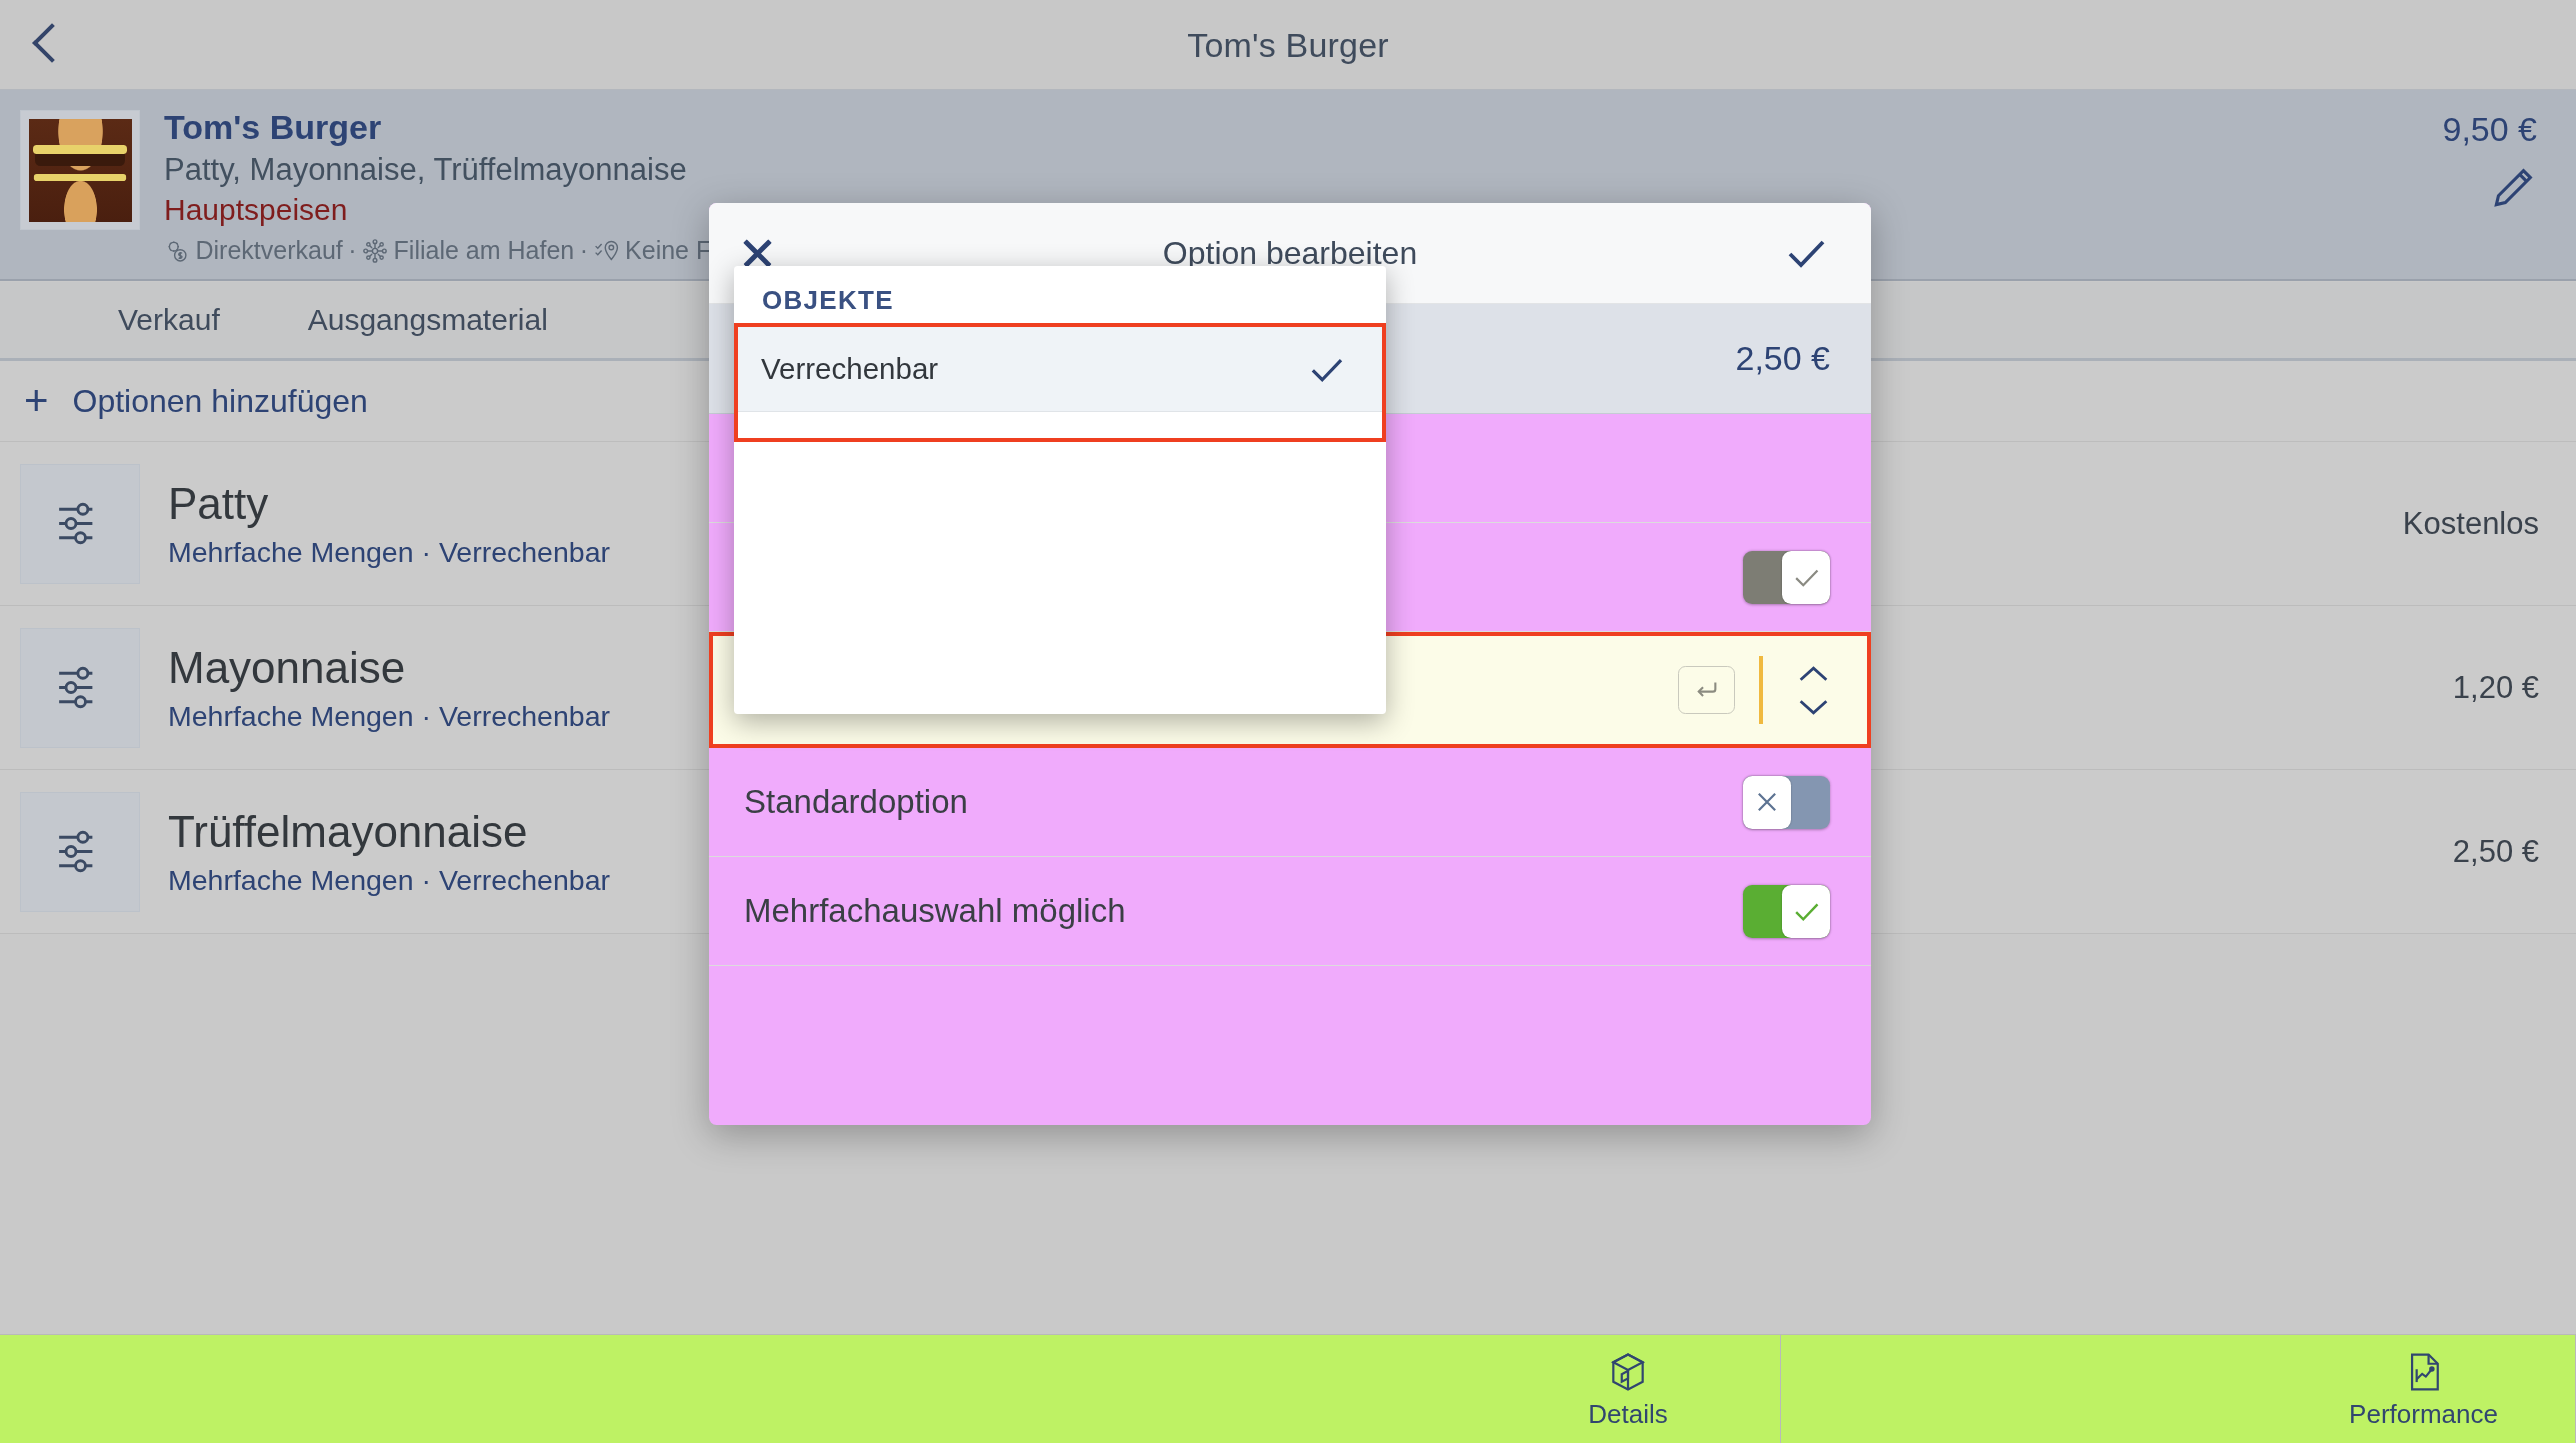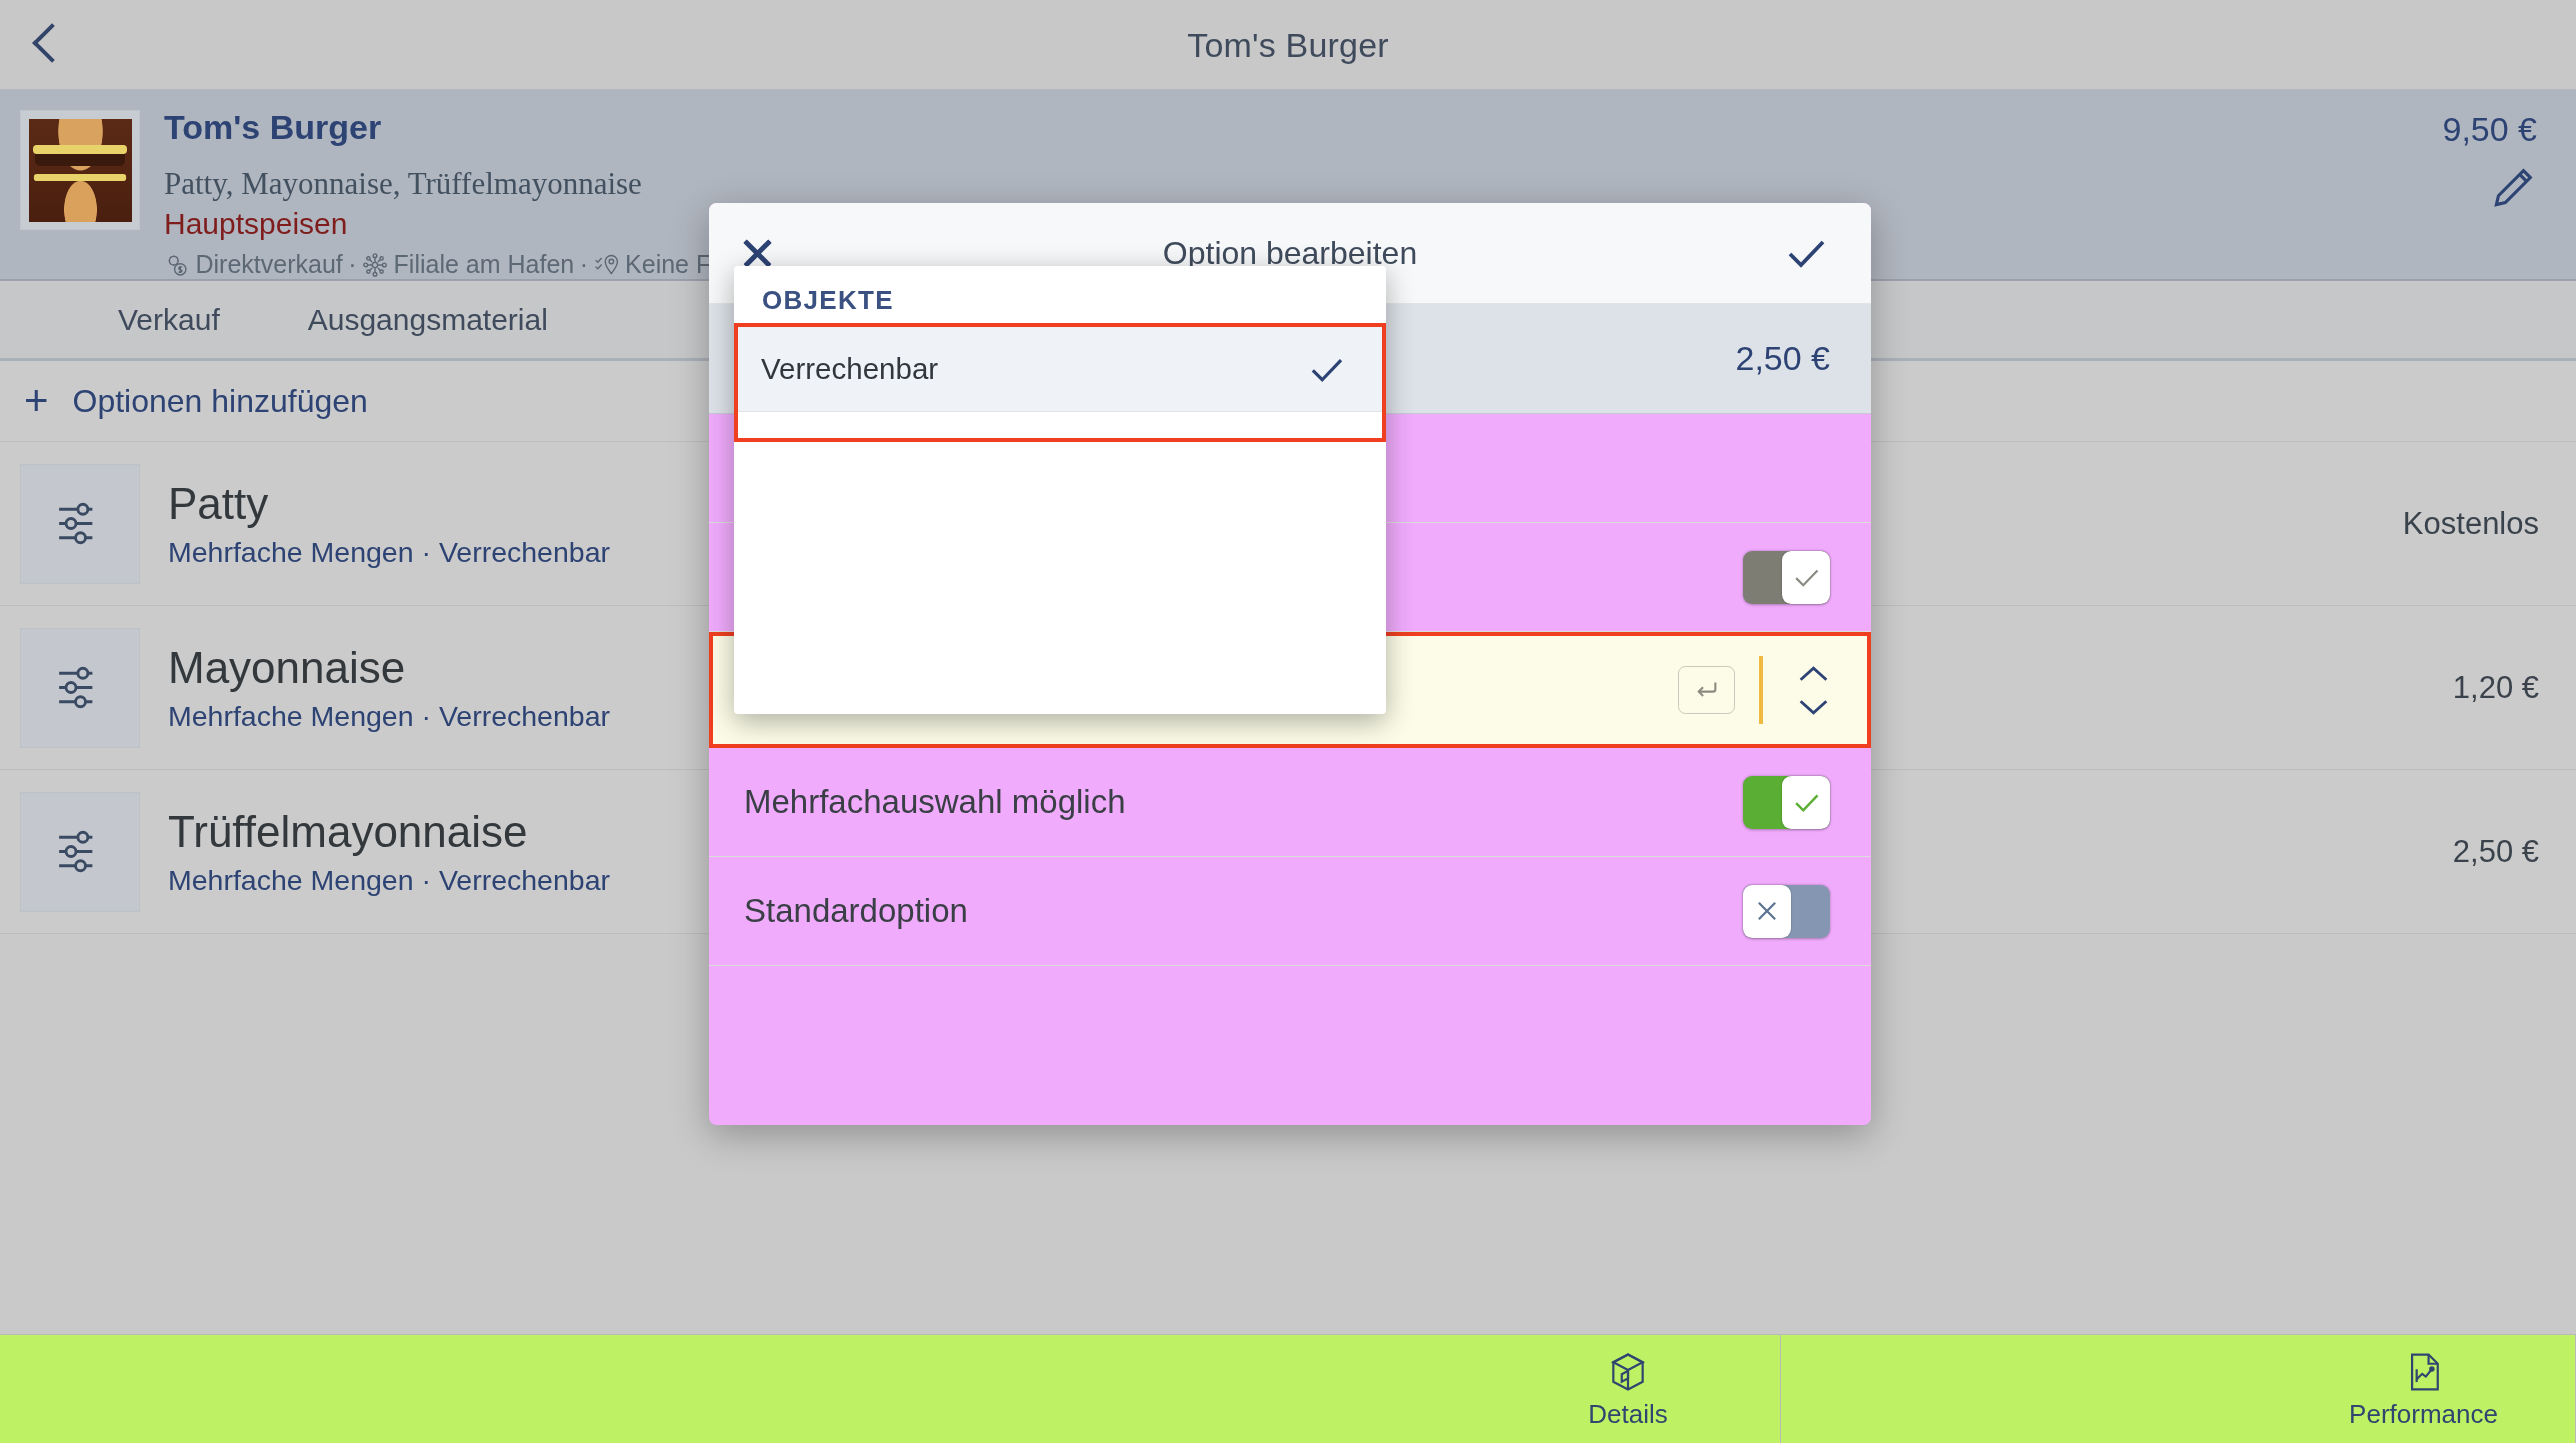--- a/index.html
+++ b/index.html
@@ -57,21 +57,21 @@
     background:#3a1a0c; border-radius:5.5px;
     box-shadow: 0 26% 0 0 #3a1a0c;
   }
   .prod-thumb::after {
     content:""; position:absolute; left:4%; right:4%; top:26%; height:8%;
     background:#e8d26a; border-radius: 3.7px;
     box-shadow: 0 28px 0 -0.9px #e8d26a;
   }
   .prod-info { margin: 16.6px 0 0 24px; flex: 1; }
   .prod-name { font-size: 34px; color: #2d4374; font-weight: bold; line-height: 1.22; }
-  .prod-sub  { font-size: 31px; color: #42505f; line-height: 1.28; margin-top: 16px; font-family: Liberation Serif, serif; }
+  .prod-sub  { font-size: 31px; color: #42505f; line-height: 1.28; margin-top: 2px; }
   .prod-cat  { font-size: 30px; color: #7f1d1d; line-height: 1.3; }
   .prod-meta { font-size: 25px; color: #5d6875; line-height: 1.35; margin-top: 5.5px; white-space: nowrap; display:flex; align-items:center; gap:5.5px;}
   .meta-ico { display:inline-block; width: 26px; height:26px; vertical-align: -4.6px; }
   .prod-price {
     margin: 20px 39px 0 0; font-size: 34px; color: #2d4374; white-space: nowrap;
   }
   .edit-pencil { position: absolute; right: 39px; top: 164px; width: 50px; height: 50px; }
 
   
   .tabs {
@@ -401,45 +401,45 @@
                 <path d="M3 11l9-8 9 8"></path>
               </svg>
             <svg width="37" height="20" viewBox="0 0 24 14" fill="none" stroke="#2d4374" stroke-width="2">
                 <path d="M3 3l9 8 9-8"></path>
               </svg>
           </div>
         </div>
       </div>
 
       <div class="m-row">
+        <span class="m-row-label">Standardoption</span>
+        <div class="m-row-right">
+          <div class="toggle off">
+            <div class="knob">
+              <svg width="28" height="28" viewBox="0 0 24 24" fill="none" stroke="#5d7392" stroke-width="1.9">
+                  <path d="M5 5l14 14M19 5L5 19"></path>
+                </svg>
+            </div>
+          </div>
+        </div>
+      </div>
+
+      <div class="m-row">
         <span class="m-row-label">Mehrfachauswahl möglich</span>
         <div class="m-row-right">
           <div class="toggle green">
             <div class="knob">
               <svg width="31" height="31" viewBox="0 0 24 24" fill="none" stroke="#5aae33" stroke-width="1.9">
                   <path d="M4 12.5l5.5 5.5L20.5 6.5"></path>
                 </svg>
             </div>
           </div>
         </div>
       </div>
 
-      <div class="m-row">
-        <span class="m-row-label">Standardoption</span>
-        <div class="m-row-right">
-          <div class="toggle off">
-            <div class="knob">
-              <svg width="28" height="28" viewBox="0 0 24 24" fill="none" stroke="#5d7392" stroke-width="1.9">
-                  <path d="M5 5l14 14M19 5L5 19"></path>
-                </svg>
-            </div>
-          </div>
-        </div>
-      </div>
-
     </div>
   </div>
 
   <div class="dd">
     <div class="dd-header">
       <span class="dd-header-text">OBJEKTE</span>
     </div>
     <div class="dd-listbox">
       <div class="dd-item sel">
         <span class="dd-item-label">Verrechenbar</span>

